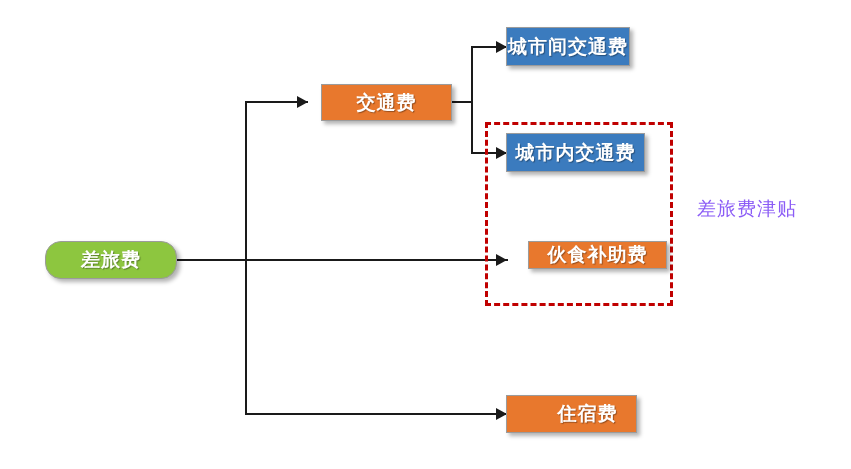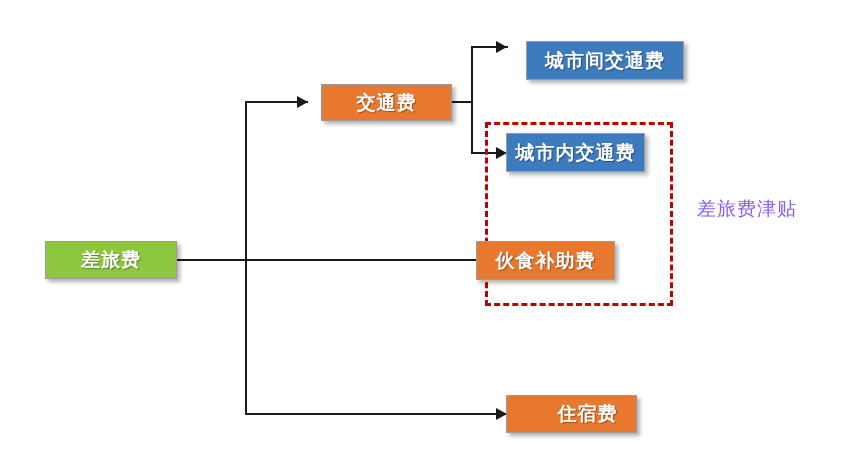--- a/index.html
+++ b/index.html
@@ -88,37 +88,37 @@
   <div class="conn conn-h" style="left:471px; top:152px; width:37px;"></div>
 
   <div class="arrow" style="left:297px; top:96px;"></div>
   <div class="arrow" style="left:496px; top:41px;"></div>
   <div class="arrow" style="left:496px; top:147px;"></div>
   <div class="arrow" style="left:496px; top:254px;"></div>
   <div class="arrow" style="left:496px; top:408px;"></div>
 
   <div class="dashed-group" id="dashed-group" style="left: 485px; top: 122px; width: 188px; height: 184px;"></div>
 
-  <div class="node node-green" id="node-root" style="left: 45px; top: 241px; width: 132px; height: 38px;">
+  <div class="node node-green" id="node-root" style="left: 45px; top: 241px; width: 132px; height: 38px; border-radius: 16px;">
     <span>差旅费</span>
   </div>
 
   <div class="node node-orange" id="node-transport" style="left: 321px; top: 84px; width: 131px; height: 37px;">
     <span>交通费</span>
   </div>
 
-  <div class="node node-blue" id="node-intercity" style="left: 526px; top: 27px; width: 158px; height: 39px; margin-top: 14px;">
+  <div class="node node-blue" id="node-intercity" style="left: 506px; top: 27px; width: 124px; height: 39px;">
     <span>城市间交通费</span>
   </div>
 
   <div class="node node-blue" id="node-intracity" style="left: 506px; top: 133px; width: 139px; height: 39px;">
     <span>城市内交通费</span>
   </div>
 
-  <div class="node node-orange" id="node-meal" style="left: 476px; top: 241px; width: 139px; height: 39px;">
+  <div class="node node-orange" id="node-meal" style="left: 528px; top: 241px; width: 139px; height: 28px;">
     <span>伙食补助费</span>
   </div>
 
   <div class="node node-orange" id="node-lodging" style="left: 506px; top: 395px; width: 131px; height: 38px; padding-left: 32px;">
     <span>住宿费</span>
   </div>
 
   <div class="free-label" id="group-label" style="left: 697px; top: 196px;">差旅费津贴</div>
 
 </div>

